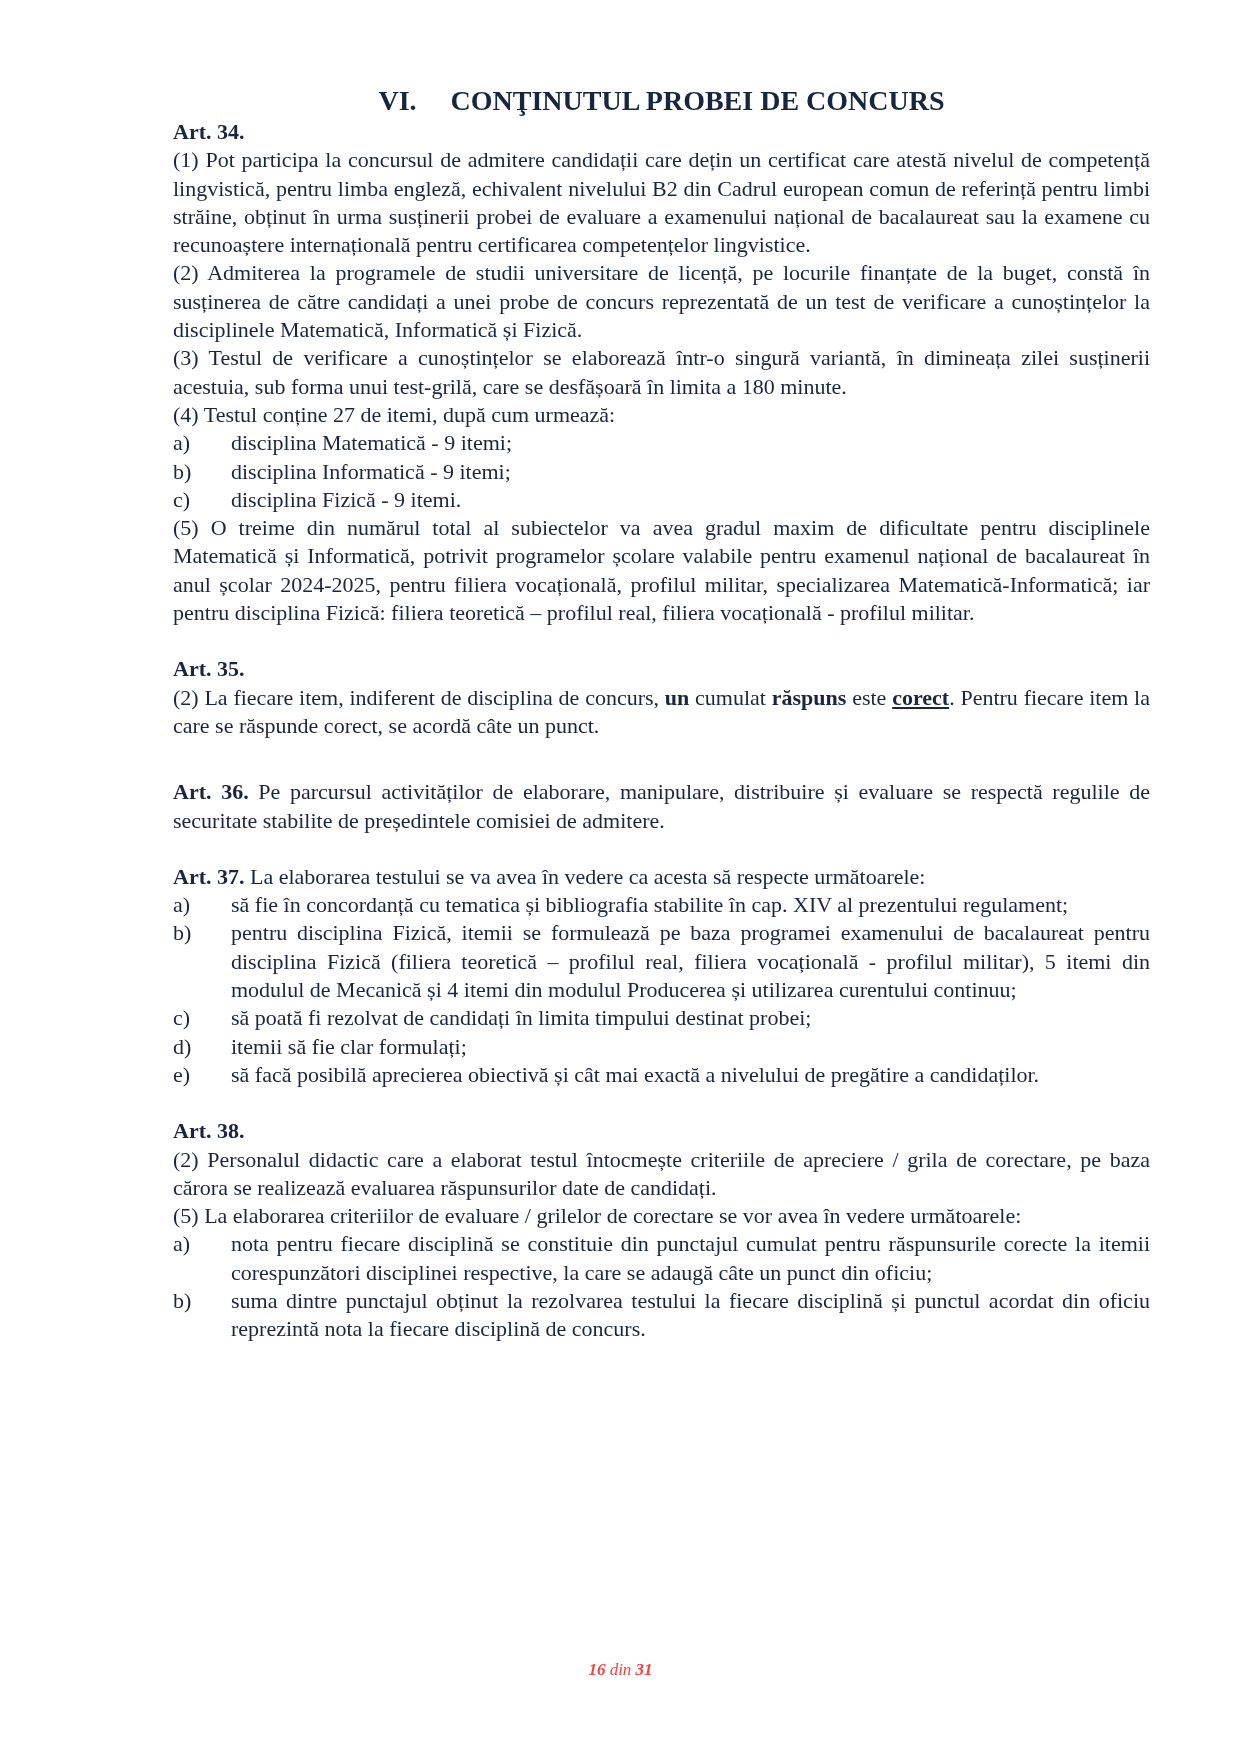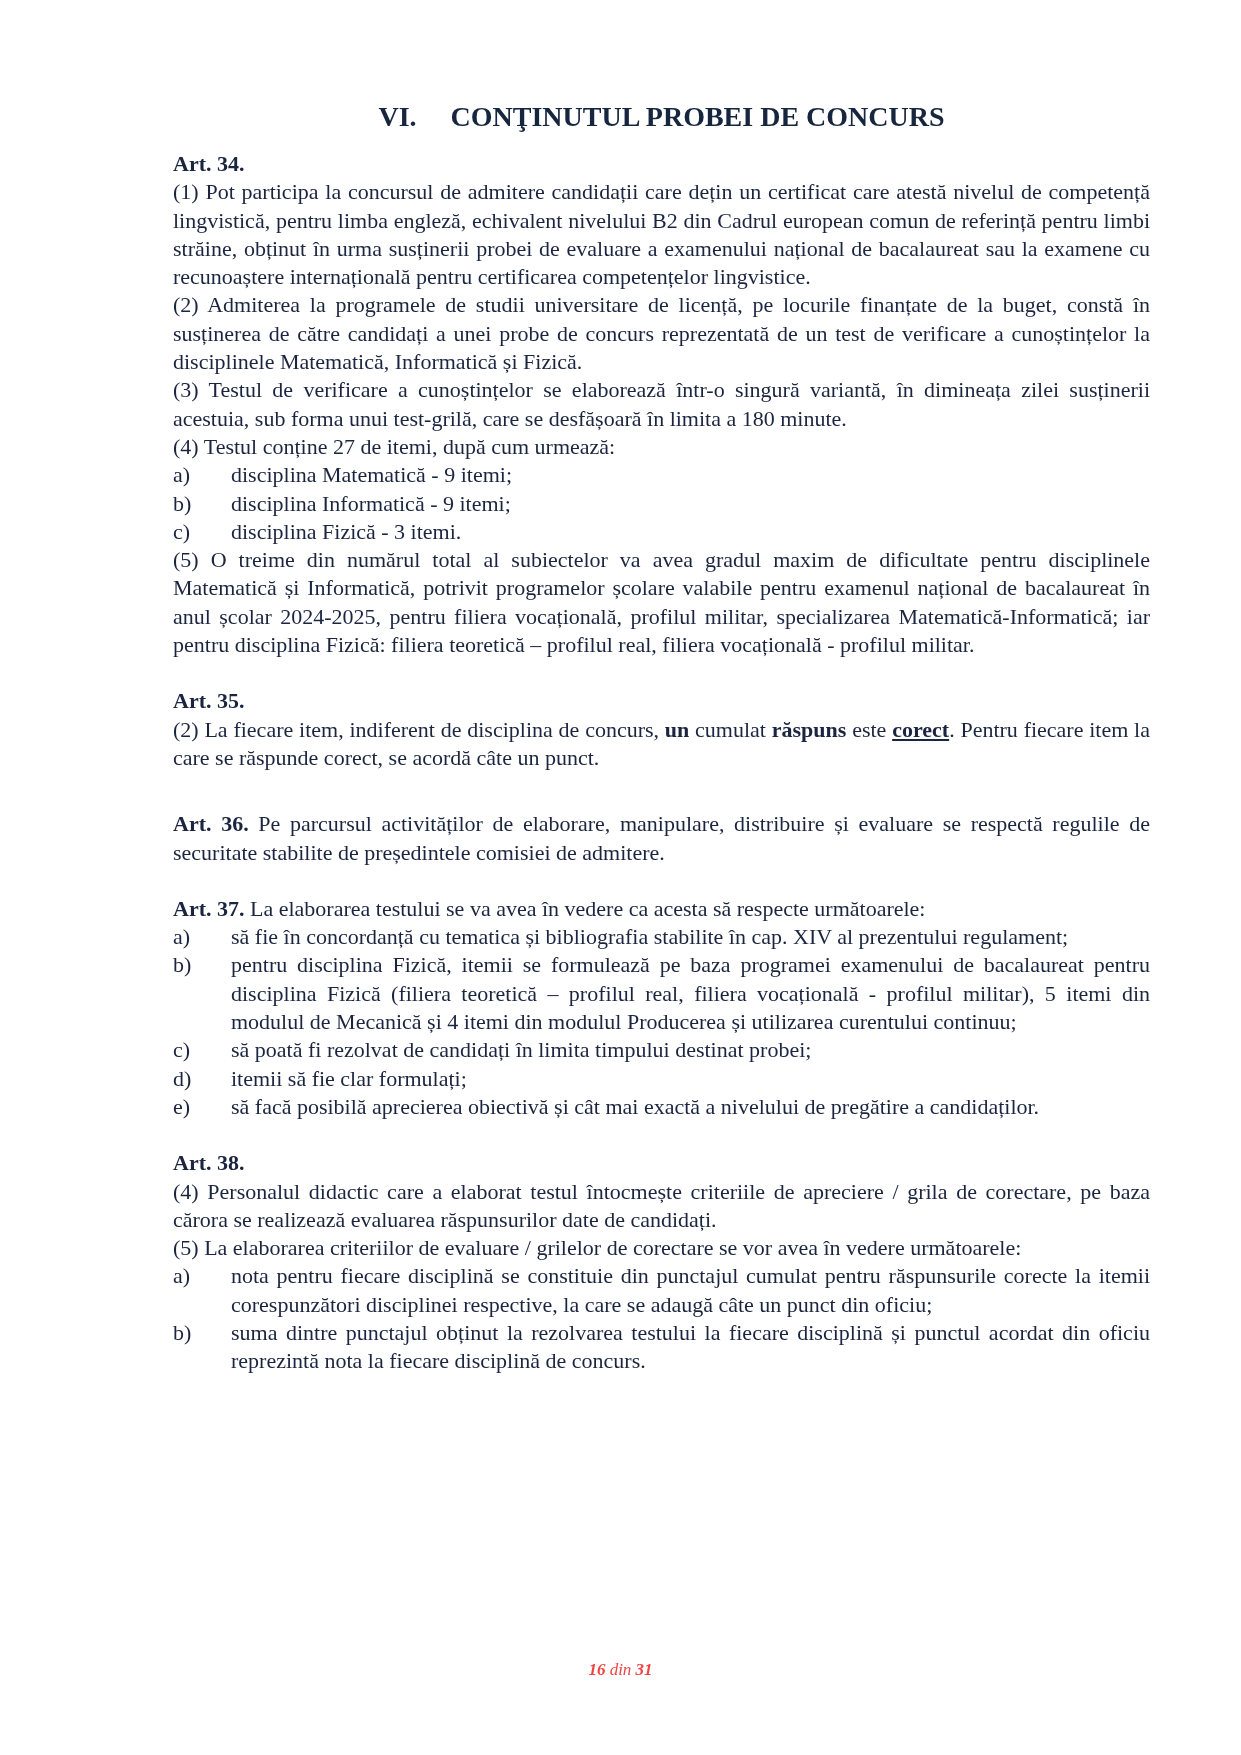--- a/index.html
+++ b/index.html
@@ -4,21 +4,21 @@
 <style>
   html, body { margin: 0; padding: 0; background: #ffffff; }
   body {
     width: 1241px; height: 1755px; position: relative; overflow: hidden;
     font-family: "Liberation Serif", "DejaVu Serif", serif;
     color: #1b2540;
   }
   .page { position: absolute; left: 173px; top: 84px; width: 977px; }
   .h-section {
     font-weight: bold; font-size: 28px; line-height: 34px; color: #17263f;
-    text-align: center; margin: 16px;
+    text-align: center; margin: 0;
   }
   .h-section .num { display: inline-block; margin-right: 34px; }
   .h-section-7 { text-align: left; position: relative; }
   .h-section-7 .num { width: 74px; margin-right: 0; }
   .h-section-7 .line2 { display: block; text-align: center; padding-left: 40px; }
   p, .item { margin: 0; font-size: 22px; line-height: 28.3px; text-align: justify; }
   .art { font-weight: bold; }
   .item { display: flex; }
   .item .mk { flex: 0 0 38px; }
   .item .tx { flex: 1; text-align: justify; margin-left: 20px; }
@@ -49,21 +49,21 @@
   <div class="item">
     <span class="mk">a)</span>
     <span class="tx">disciplina Matematică - 9 itemi;</span>
   </div>
   <div class="item">
     <span class="mk">b)</span>
     <span class="tx">disciplina Informatică - 9 itemi;</span>
   </div>
   <div class="item">
     <span class="mk">c)</span>
-    <span class="tx">disciplina Fizică - 3 itemi.</span>
+    <span class="tx">disciplina Fizică - 9 itemi.</span>
   </div>
   <p>(5) O treime din numărul total al subiectelor va avea gradul maxim de dificultate pentru disciplinele Matematică și Informatică, potrivit programelor școlare valabile pentru examenul național de bacalaureat în anul școlar 2024-2025, pentru filiera vocațională, profilul militar, specializarea Matematică-Informatică; iar pentru disciplina Fizică: filiera teoretică – profilul real, filiera vocațională - profilul militar.</p>
 
   <div class="gap"></div>
 
   <p class="art">Art. 35.</p>
   <p><span>(2) La fiecare item, indiferent de disciplina de concurs, </span><span class="b">un</span><span> cumulat </span><span class="b">răspuns</span><span> este </span><span class="u">corect</span><span>. Pentru fiecare item la care se răspunde corect, se acordă câte un punct.</span></p>
 
   <div class="gap-lg"></div>
 
@@ -90,21 +90,21 @@
     <span class="tx">itemii să fie clar formulați;</span>
   </div>
   <div class="item">
     <span class="mk">e)</span>
     <span class="tx">să facă posibilă aprecierea obiectivă și cât mai exactă a nivelului de pregătire a candidaților.</span>
   </div>
 
   <div class="gap"></div>
 
   <p class="art">Art. 38.</p>
-  <p>(4) Personalul didactic care a elaborat testul întocmește criteriile de apreciere / grila de corectare, pe baza cărora se realizează evaluarea răspunsurilor date de candidați.</p>
+  <p>(2) Personalul didactic care a elaborat testul întocmește criteriile de apreciere / grila de corectare, pe baza cărora se realizează evaluarea răspunsurilor date de candidați.</p>
   <p>(5) La elaborarea criteriilor de evaluare / grilelor de corectare se vor avea în vedere următoarele:</p>
   <div class="item">
     <span class="mk">a)</span>
     <span class="tx">nota pentru fiecare disciplină se constituie din punctajul cumulat pentru răspunsurile corecte la itemii corespunzători disciplinei respective, la care se adaugă câte un punct din oficiu;</span>
   </div>
   <div class="item">
     <span class="mk">b)</span>
     <span class="tx">suma dintre punctajul obținut la rezolvarea testului la fiecare disciplină și punctul acordat din oficiu reprezintă nota la fiecare disciplină de concurs.</span>
   </div>
 </div>

